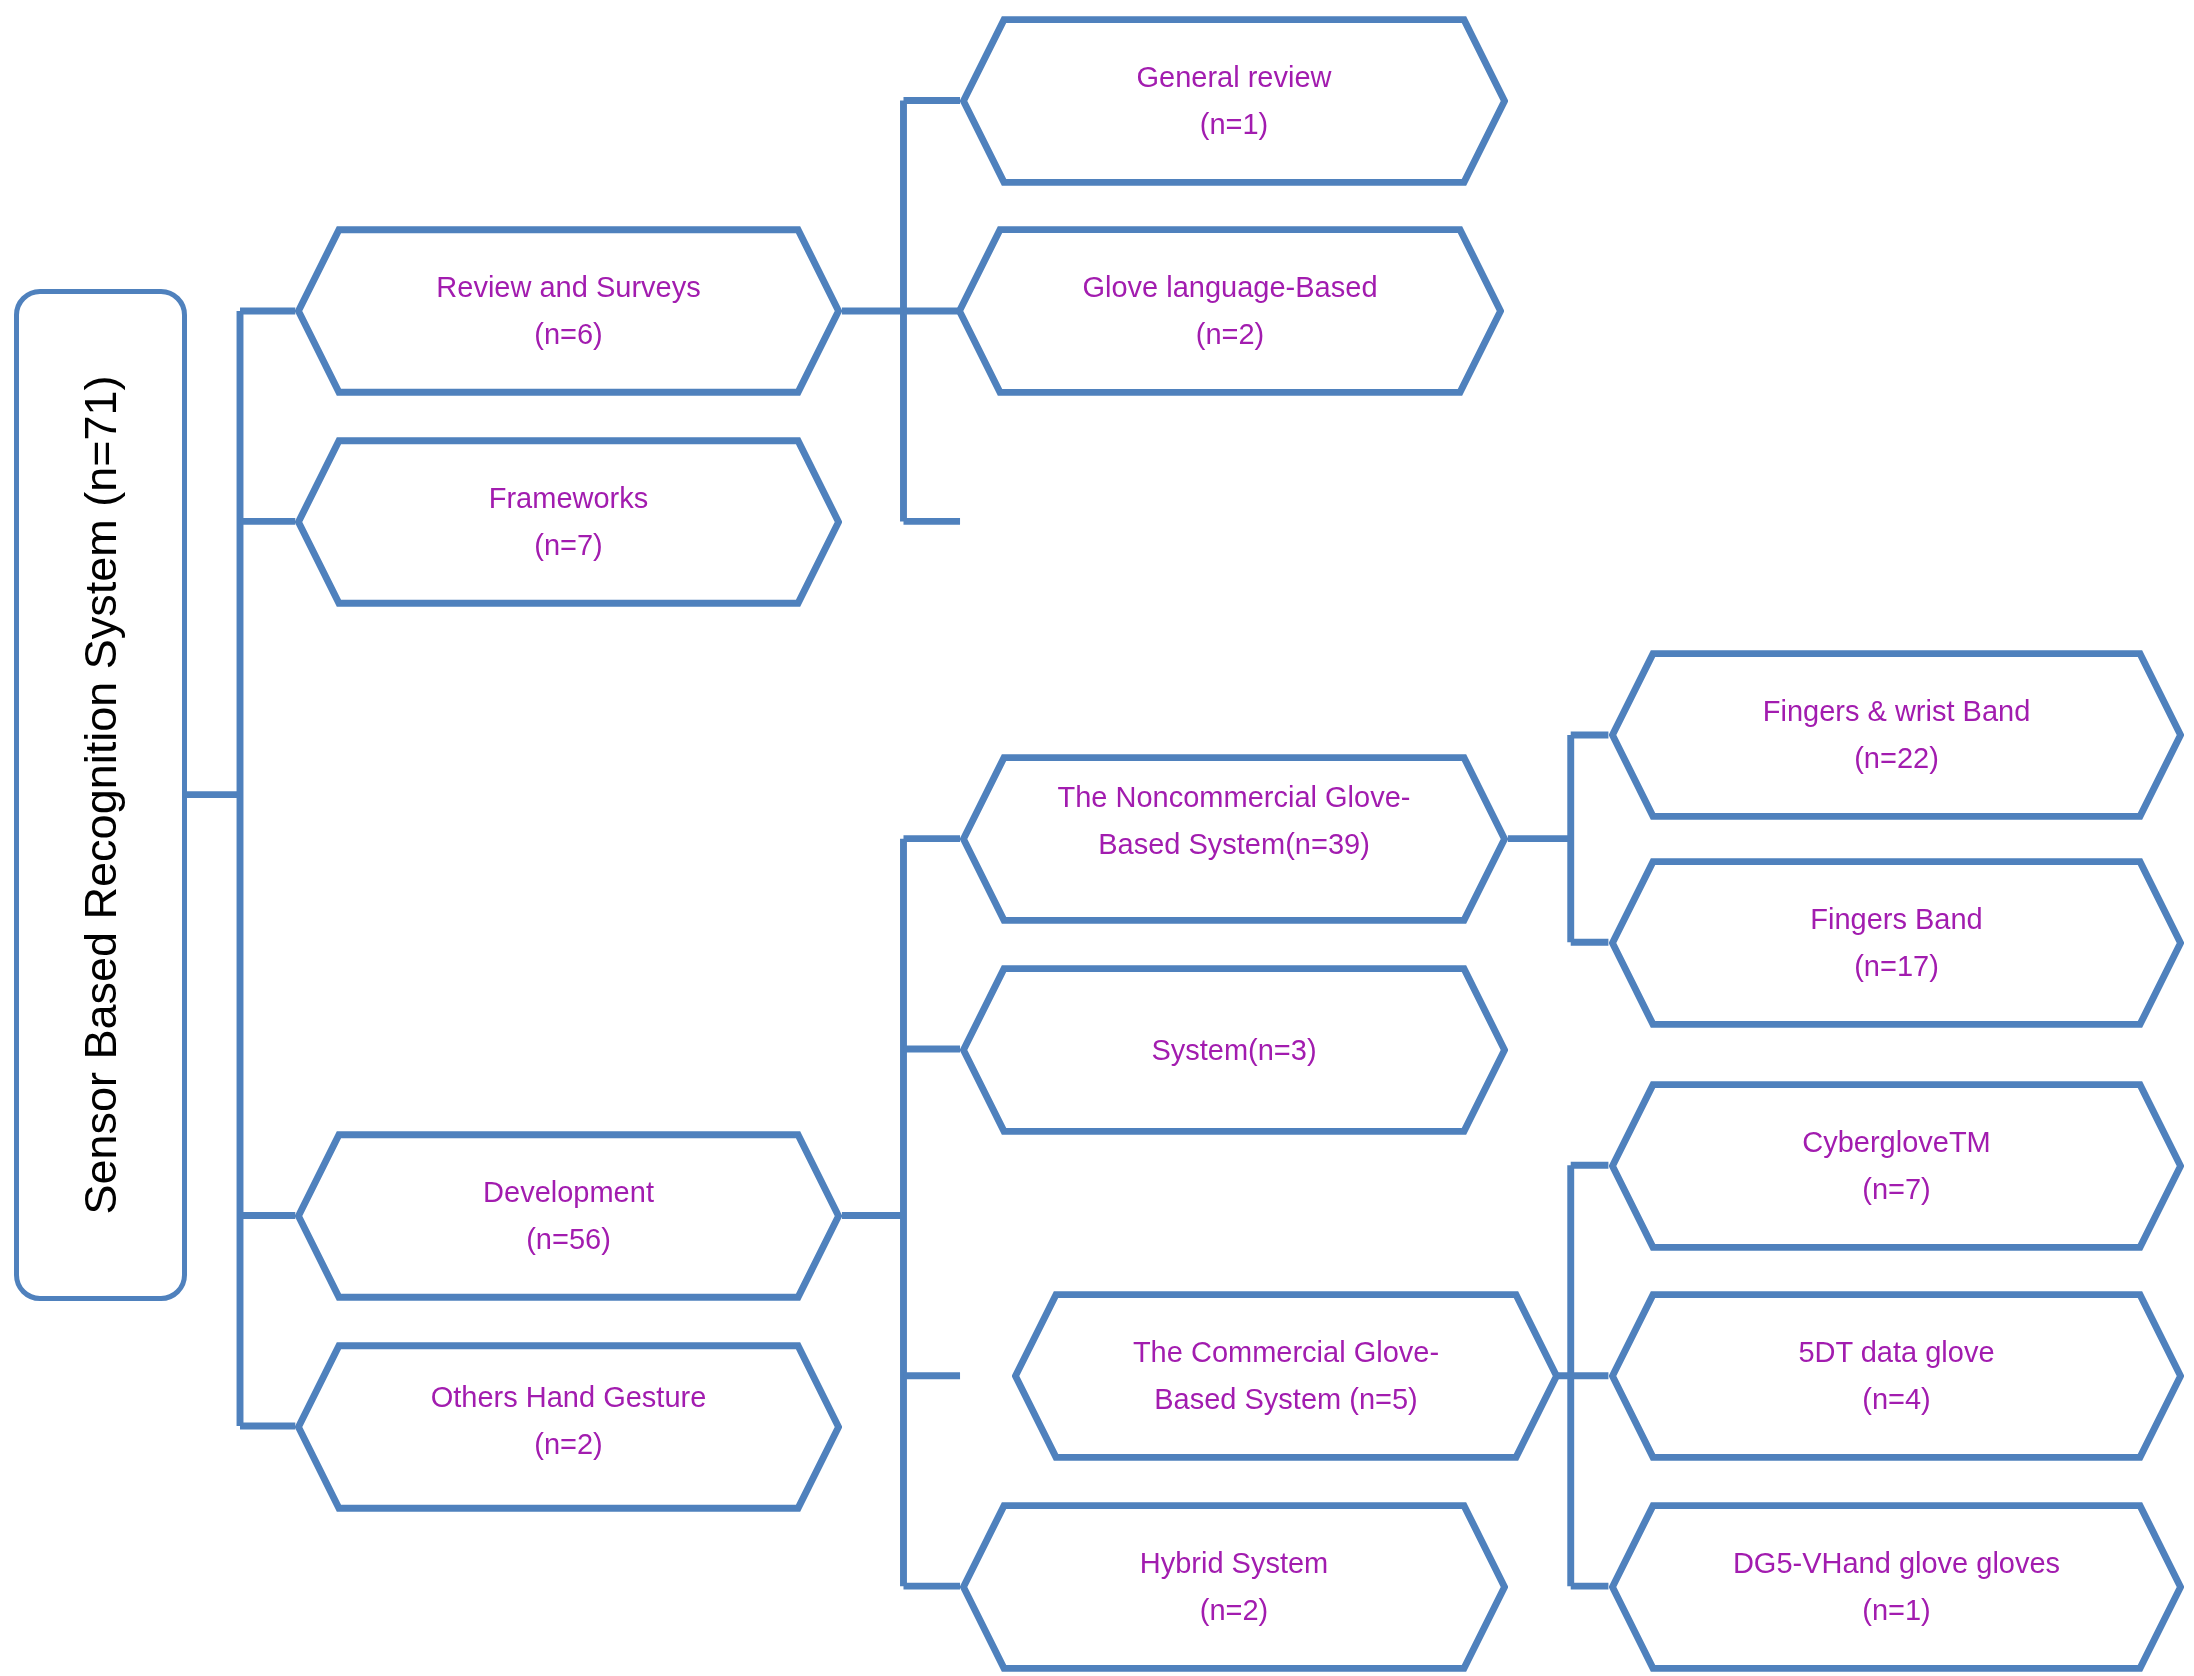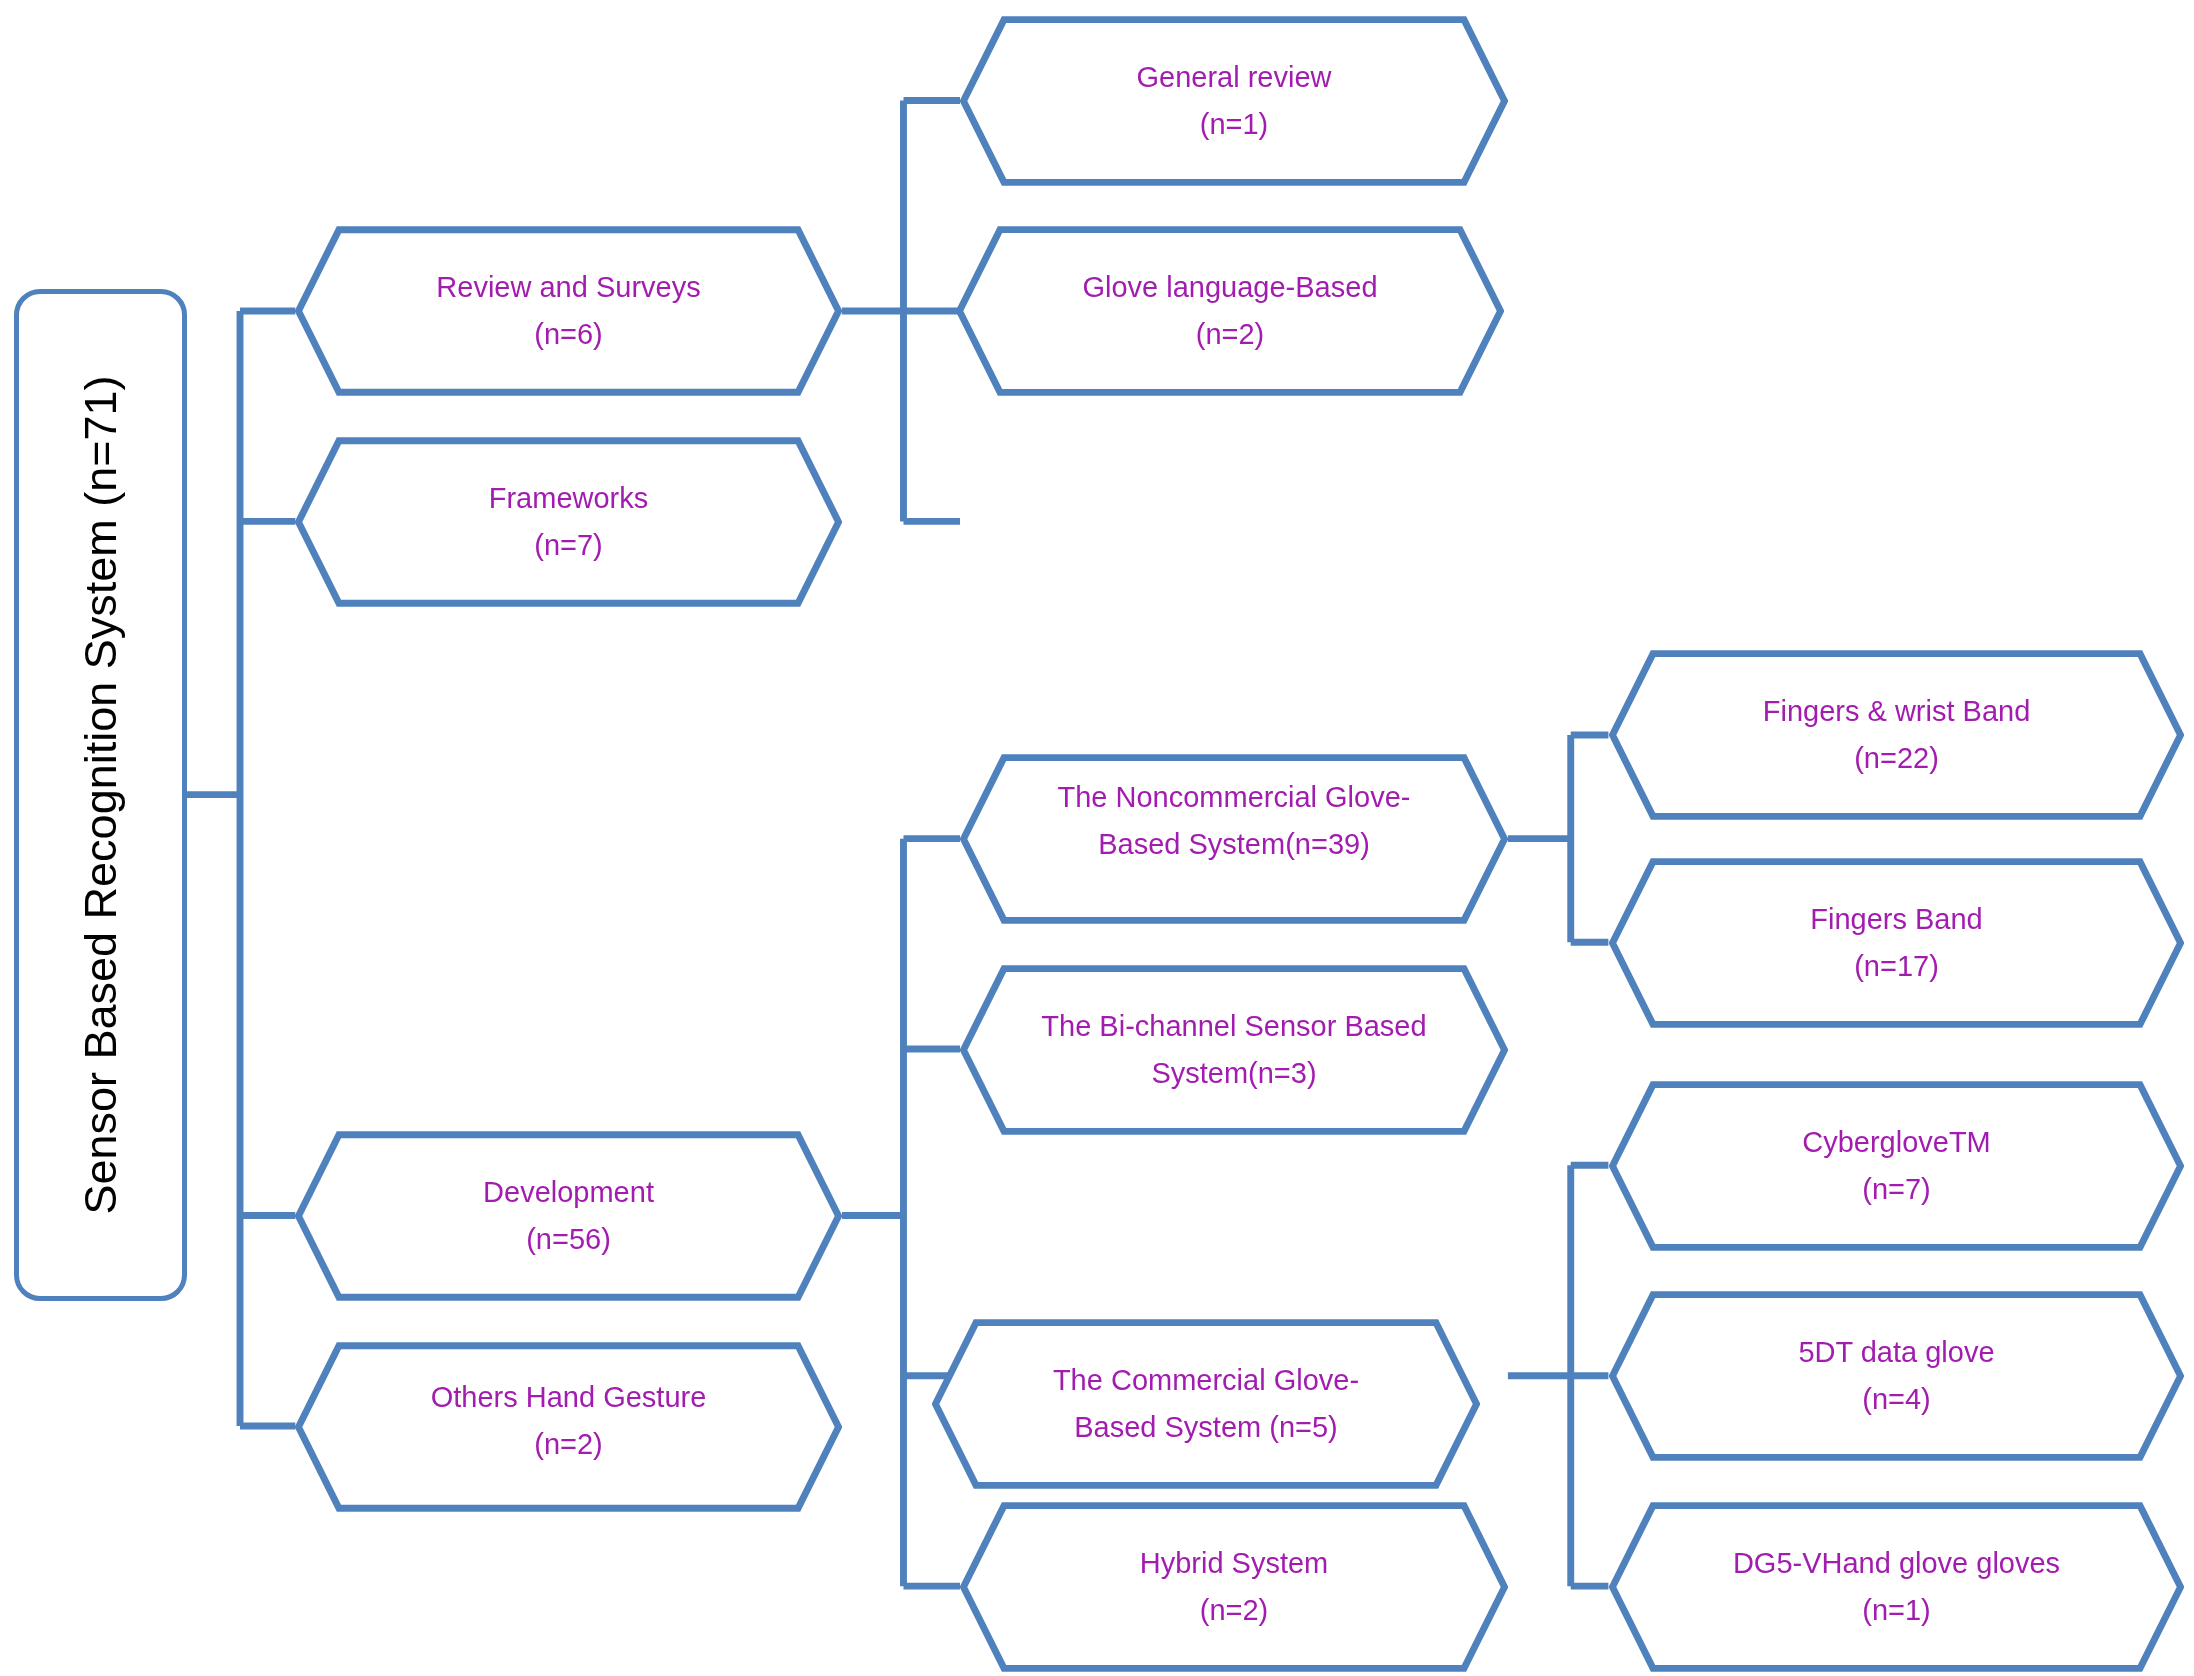--- a/index.html
+++ b/index.html
@@ -136,26 +136,25 @@
       <span>The Noncommercial Glove-</span>
       <span>Based System(n=39)</span>
     </div>
   </div>
 
   <div class="hex-wrap" style="left:960px;top:965px;width:548px;height:170px;">
     <svg viewBox="0 0 872 270" width="548" height="170">
         <polygon points="5.5,135 70,5.5 802,5.5 866.5,135 802,264.5 70,264.5" fill="#ffffff" stroke="#4f81bd" stroke-width="11"></polygon>
       </svg>
     <div class="hex-label">
-      <span>The Bi-channel Sensor Based</span>
       <span>System(n=3)</span>
     </div>
   </div>
 
-  <div class="hex-wrap" style="left:932px;top:1291px;width:548px;height:170px;margin-top:28px;">
+  <div class="hex-wrap" style="left:1012px;top:1291px;width:548px;height:170px;">
     <svg viewBox="0 0 872 270" width="548" height="170">
         <polygon points="5.5,135 70,5.5 802,5.5 866.5,135 802,264.5 70,264.5" fill="#ffffff" stroke="#4f81bd" stroke-width="11"></polygon>
       </svg>
     <div class="hex-label">
       <span>The Commercial Glove-</span>
       <span>Based System (n=5)</span>
     </div>
   </div>
 
   <div class="hex-wrap" style="left:960px;top:1502px;width:548px;height:170px;">

